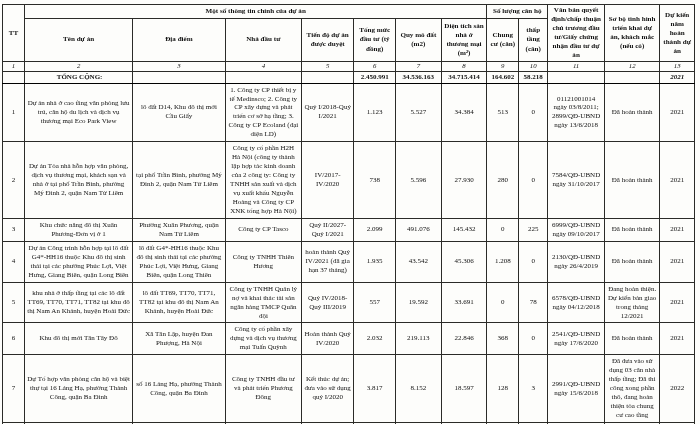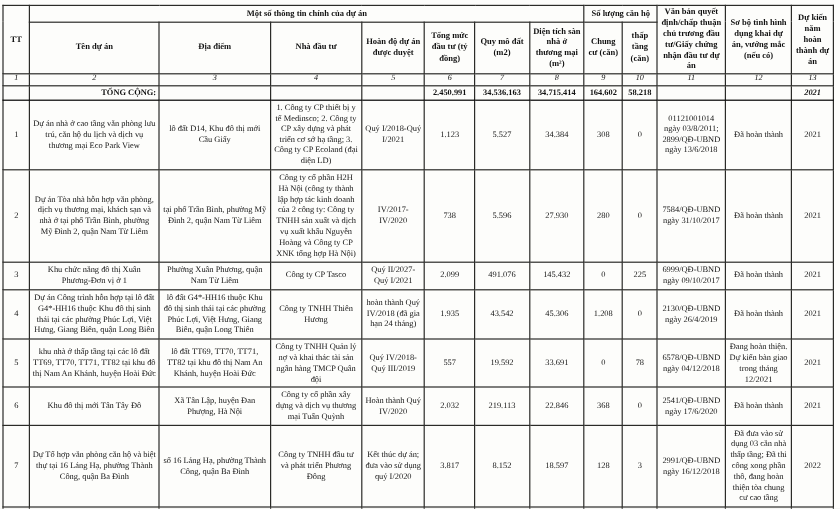--- a/index.html
+++ b/index.html
@@ -23,21 +23,21 @@
     border:1px solid #2b2b28;
     padding:1px 2px;
     font-size:7px;line-height:1.28;
     text-align:center;vertical-align:middle;
     overflow:hidden;word-wrap:break-word;
   }
   thead th{font-weight:bold;font-size:7.1px;}
   tr.group-row th{padding:1px 2px;}
   tr.num-row td{font-style:italic;font-size:6.8px;padding:0 2px;line-height:1.2;}
   tr.row-total td{font-weight:bold;border-top:1.5px solid #000;border-bottom:1.5px solid #000;text-align:center;}
-  tr.row-total td.name-cell{text-align:right;padding-left:4px;}
+  tr.row-total td.name-cell{text-align:center;padding-left:4px;}
   tr.row-total td.year-cell{font-style:italic;}
   tbody td{height:auto;}
   tr.data-row td{padding:2px 2px;}
 </style>
 </head>
 <body>
 
 <div class="page">
   <table>
     <colgroup>
@@ -54,28 +54,28 @@
       <col class="c11">
         <col class="c12">
         <col class="c13">
     </colgroup>
     <thead>
       <tr class="group-row">
         <th rowspan="2">TT</th>
         <th colspan="7">Một số thông tin chính của dự án</th>
         <th colspan="2">Số lượng căn hộ</th>
         <th rowspan="2">Văn bản quyết định/chấp thuận chủ trương đầu tư/Giấy chứng nhận đầu tư dự án</th>
-        <th rowspan="2">Sơ bộ tình hình dụng khai dự án, vướng mắc (nếu có)</th>
+        <th rowspan="2">Sơ bộ tình hình triển khai dự án, khách mắc (nếu có)</th>
         <th rowspan="2">Dự kiến năm hoàn thành dự án</th>
       </tr>
       <tr>
         <th>Tên dự án</th>
         <th>Địa điểm</th>
         <th>Nhà đầu tư</th>
-        <th>Hoàn độ dự án được duyệt</th>
+        <th>Tiến độ dự án được duyệt</th>
         <th>Tổng mức đầu tư (tỷ đồng)</th>
         <th>Quy mô đất (m2)</th>
         <th>Diện tích sàn nhà ở thương mại (m²)</th>
         <th>Chung cư (căn)</th>
         <th>thấp tầng (căn)</th>
       </tr>
       <tr class="num-row">
           <td>1</td>
           <td>2</td>
           <td>3</td>
@@ -109,21 +109,21 @@
         </tr>
         <tr class="data-row">
           <td>1</td>
           <td class="name-cell">Dự án nhà ở cao tầng văn phòng lưu trú, căn hộ du lịch và dịch vụ thương mại Eco Park View</td>
           <td>lô đất D14, Khu đô thị mới Cầu Giấy</td>
           <td>1. Công ty CP thiết bị y tế Medinsco; 2. Công ty CP xây dựng và phát triển cơ sở hạ tầng; 3. Công ty CP Ecoland (đại diện LD)</td>
           <td>Quý I/2018-Quý I/2021</td>
           <td>1.123</td>
           <td>5.527</td>
           <td>34.384</td>
-          <td>308</td>
+          <td>513</td>
           <td>0</td>
           <td>01121001014 ngày 03/8/2011; 2899/QĐ-UBND ngày 13/6/2018</td>
           <td>Đã hoàn thành</td>
           <td class="year-cell">2021</td>
         </tr>
         <tr class="data-row">
           <td>2</td>
           <td class="name-cell">Dự án Tòa nhà hỗn hợp văn phòng, dịch vụ thương mại, khách sạn và nhà ở tại phố Trần Bình, phường Mỹ Đình 2, quận Nam Từ Liêm</td>
           <td>tại phố Trần Bình, phường Mỹ Đình 2, quận Nam Từ Liêm</td>
           <td>Công ty cổ phần H2H Hà Nội (công ty thành lập hợp tác kinh doanh của 2 công ty: Công ty TNHH sản xuất và dịch vụ xuất khẩu Nguyễn Hoàng và Công ty CP XNK tổng hợp Hà Nội)</td>
@@ -150,21 +150,21 @@
           <td>225</td>
           <td>6999/QĐ-UBND ngày 09/10/2017</td>
           <td>Đã hoàn thành</td>
           <td class="year-cell">2021</td>
         </tr>
         <tr class="data-row">
           <td>4</td>
           <td class="name-cell">Dự án Công trình hỗn hợp tại lô đất G4*-HH16 thuộc Khu đô thị sinh thái tại các phường Phúc Lợi, Việt Hưng, Giang Biên, quận Long Biên</td>
           <td>lô đất G4*-HH16 thuộc Khu đô thị sinh thái tại các phường Phúc Lợi, Việt Hưng, Giang Biên, quận Long Thiên</td>
           <td>Công ty TNHH Thiên Hương</td>
-          <td>hoàn thành Quý IV/2018 (đã gia hạn 24 tháng)</td>
+          <td>hoàn thành Quý IV/2021 (đã gia hạn 37 tháng)</td>
           <td>1.935</td>
           <td>43.542</td>
           <td>45.306</td>
           <td>1.208</td>
           <td>0</td>
           <td>2130/QĐ-UBND ngày 26/4/2019</td>
           <td>Đã hoàn thành</td>
           <td class="year-cell">2021</td>
         </tr>
         <tr class="data-row">
@@ -201,21 +201,21 @@
           <td>7</td>
           <td class="name-cell">Dự Tổ hợp văn phòng căn hộ và biệt thự tại 16 Láng Hạ, phường Thành Công, quận Ba Đình</td>
           <td>số 16 Láng Hạ, phường Thành Công, quận Ba Đình</td>
           <td>Công ty TNHH đầu tư và phát triển Phương Đông</td>
           <td>Kết thúc dự án; đưa vào sử dụng quý I/2020</td>
           <td>3.817</td>
           <td>8.152</td>
           <td>18.597</td>
           <td>128</td>
           <td>3</td>
-          <td>2991/QĐ-UBND ngày 16/12/2018</td>
+          <td>2991/QĐ-UBND ngày 15/6/2018</td>
           <td>Đã đưa vào sử dụng 03 căn nhà thấp tầng; Đã thi công xong phần thô, đang hoàn thiện tòa chung cư cao tầng</td>
           <td class="year-cell">2022</td>
         </tr>
         <tr class="data-row">
           <td>8</td>
           <td class="name-cell">Dự án Khu phức hợp Trung tâm thương mại, văn phòng, dịch vụ hội nghị và nhà ở để bán</td>
           <td>Số 122-124 phố Xuân Thủy, phường Dịch Vọng Hậu, quận Cầu Giấy</td>
           <td>Công ty CP thương mại và dịch vụ Xuân Thủy</td>
           <td>Quý IV/2017-IV/2022</td>
           <td>2.466</td>

